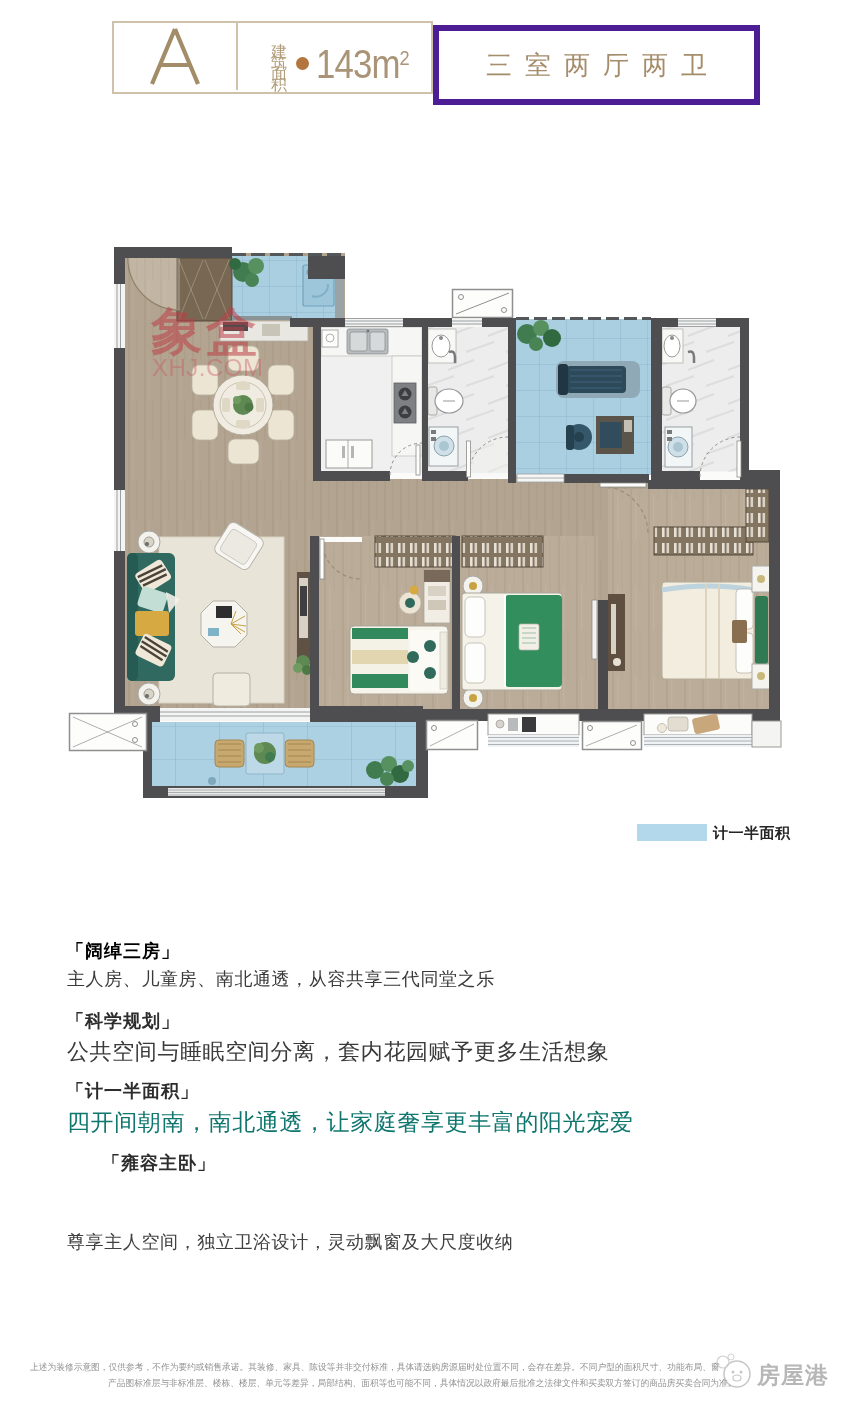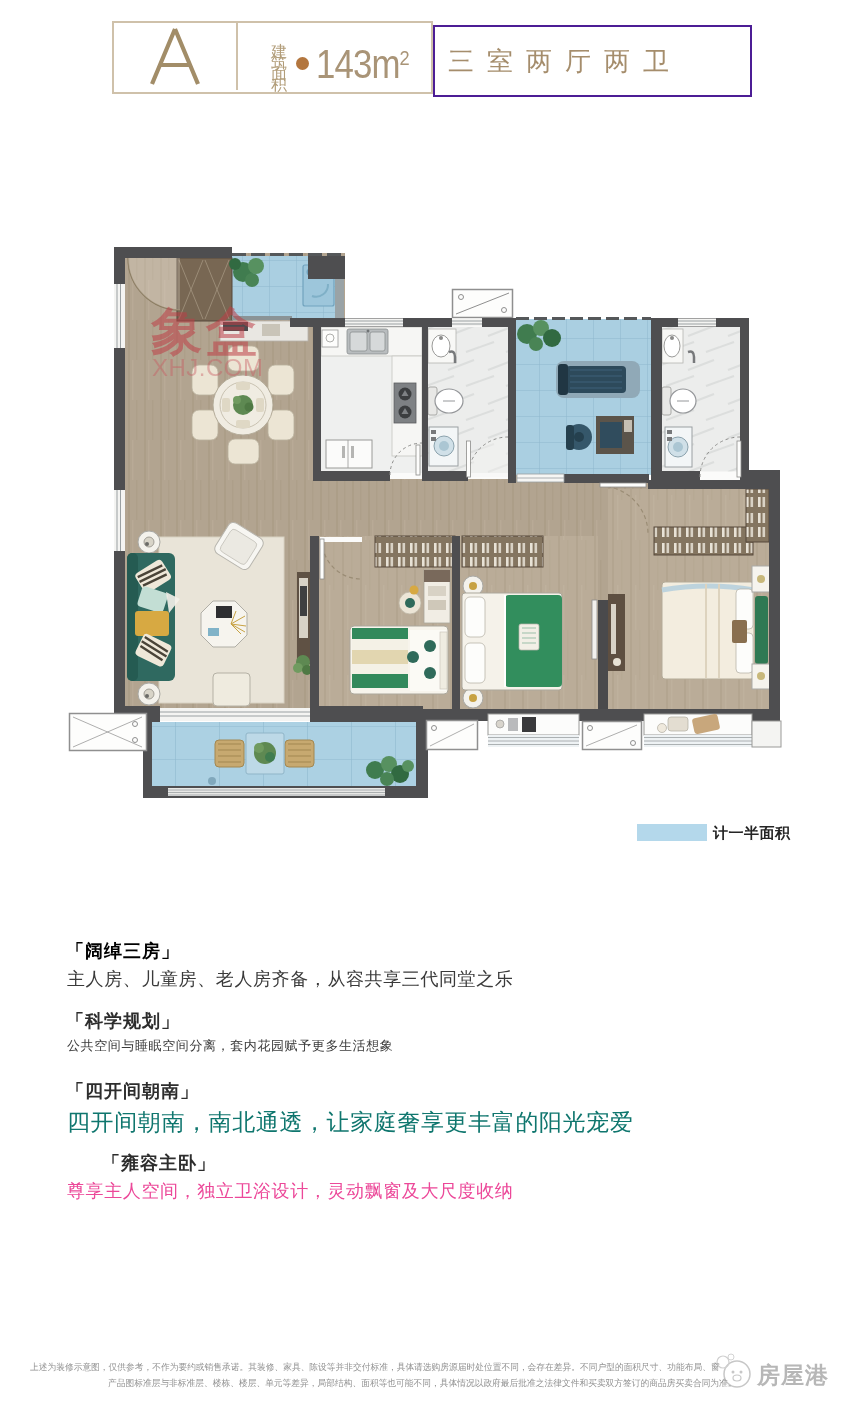--- a/index.html
+++ b/index.html
@@ -16,21 +16,21 @@
 <svg class="abs" style="left:112px;top:21px;" width="125" height="70" viewBox="0 0 125 70">
 <path d="M63 8 L40 63 M63 8 L86 63 M49 44 H78" fill="none" stroke="#a28d68" stroke-width="4.2"></path>
 </svg>
 
 <div class="abs" style="left:271px;top:46px;width:24px;color:#b29d79;font-size:16px;line-height:11px;letter-spacing:1px;">建筑<br>面积</div>
 
 <div class="abs" style="left:296px;top:57px;width:13px;height:13px;border-radius:50%;background:#b3763e;"></div>
 
 <div class="abs" style="left:316px;top:38px;color:#a99477;font-size:40px;line-height:40px;font-weight:400;transform:scaleX(.87);transform-origin:0 0;letter-spacing:-1px;">143m<span style="font-size:21px;vertical-align:13px;">2</span></div>
 
-<div class="abs" style="left:433px;top:25px;width:315px;height:68px;border:2px solid #4c1d95;color:#a58d6c;font-size:26px;text-align:left;line-height:68px;letter-spacing:13px;text-indent:13px;">三室两厅两卫</div>
+<div class="abs" style="left:433px;top:25px;width:315px;height:68px;border:6px solid #4c1d95;color:#a58d6c;font-size:26px;text-align:center;line-height:68px;letter-spacing:13px;text-indent:13px;">三室两厅两卫</div>
 
 <svg class="abs" style="left:60px;top:230px;filter:blur(0.4px) saturate(0.96);" width="740" height="640" viewBox="60 230 740 640">
 <defs>
 <pattern id="woodA" width="16" height="80" patternUnits="userSpaceOnUse">
 <rect width="16" height="80" fill="#b3a48f"></rect>
 <rect x="0" width="2" height="80" fill="#a8987f" opacity="0.5"></rect>
 <rect x="8" width="1.5" height="40" fill="#aa9a84" opacity="0.5"></rect>
 <rect x="4" y="40" width="1.5" height="40" fill="#bcae9a" opacity="0.6"></rect>
 </pattern>
 <pattern id="woodB" width="18" height="90" patternUnits="userSpaceOnUse">
@@ -587,33 +587,33 @@
 
 <text x="152" y="376" font-size="24" fill="#cc555c" fill-opacity="0.4" font-family="Liberation Sans" letter-spacing="0.5">XHJ.COM</text>
 </svg>
 
 <div class="abs" style="left:637px;top:824px;width:70px;height:17px;background:#b4d8eb;"></div>
 
 <div class="abs" style="left:713px;top:824px;font-size:15px;font-weight:bold;color:#252525;letter-spacing:0.5px;text-align:right;">计一半面积</div>
 
 <div class="abs" style="left:66px;top:939px;font-size:18px;font-weight:bold;color:#000000;letter-spacing:1px;">「阔绰三房」</div>
 
-<div class="abs" style="left:67px;top:967px;font-size:18px;color:#3a3a3a;letter-spacing:0.6px;">主人房、儿童房、老人房齐备，从容共享三代同堂之乐</div>
+<div class="abs" style="left:67px;top:967px;font-size:18px;color:#3a3a3a;letter-spacing:0.6px;">主人房、儿童房、南北通透，从容共享三代同堂之乐</div>
 
 <div class="abs" style="left:66px;top:1009px;font-size:18px;font-weight:bold;color:#2d2d2d;letter-spacing:1px;">「科学规划」</div>
 
-<div class="abs" style="left:67px;top:1037px;font-size:13px;color:#3a3a3a;letter-spacing:0.6px;">公共空间与睡眠空间分离，套内花园赋予更多生活想象</div>
-
-<div class="abs" style="left:66px;top:1079px;font-size:18px;font-weight:bold;color:#2d2d2d;letter-spacing:1px;">「四开间朝南」</div>
+<div class="abs" style="left:67px;top:1037px;font-size:22px;color:#3a3a3a;letter-spacing:0.6px;">公共空间与睡眠空间分离，套内花园赋予更多生活想象</div>
+
+<div class="abs" style="left:66px;top:1079px;font-size:18px;font-weight:bold;color:#2d2d2d;letter-spacing:1px;">「计一半面积」</div>
 
 <div class="abs" style="left:67px;top:1107px;font-size:23px;color:#0f766e;letter-spacing:0.6px;">四开间朝南，南北通透，让家庭奢享更丰富的阳光宠爱</div>
 
 <div class="abs" style="left:66px;top:1151px;font-size:18px;font-weight:bold;color:#2d2d2d;letter-spacing:1px;margin-left:36px;">「雍容主卧」</div>
 
-<div class="abs" style="left:67px;top:1179px;font-size:18px;color:#ec4899;letter-spacing:0.6px;">尊享主人空间，独立卫浴设计，灵动飘窗及大尺度收纳</div>
+<div class="abs" style="left:67px;top:1230px;font-size:18px;color:#404040;letter-spacing:0.6px;">尊享主人空间，独立卫浴设计，灵动飘窗及大尺度收纳</div>
 
 <div class="abs" style="left:30px;top:1361px;white-space:nowrap;font-size:9px;color:#919191;transform:scaleX(.97);transform-origin:0 0;">上述为装修示意图，仅供参考，不作为要约或销售承诺。其装修、家具、陈设等并非交付标准，具体请选购房源届时处位置不同，会存在差异。不同户型的面积尺寸、功能布局、窗</div>
 
 <div class="abs" style="left:108px;top:1377px;white-space:nowrap;font-size:9px;color:#919191;transform:scaleX(.97);transform-origin:0 0;">产品图标准层与非标准层、楼栋、楼层、单元等差异，局部结构、面积等也可能不同，具体情况以政府最后批准之法律文件和买卖双方签订的商品房买卖合同为准。</div>
 
 <svg class="abs" style="left:715px;top:1352px;" width="120" height="48" viewBox="0 0 120 48">
 <g opacity="0.55">
 <circle cx="22" cy="22" r="13" fill="none" stroke="#9a9a9a" stroke-width="1.5"></circle>
 <circle cx="18" cy="20" r="1.5" fill="#9a9a9a"></circle>
       <circle cx="26" cy="20" r="1.5" fill="#9a9a9a"></circle>

